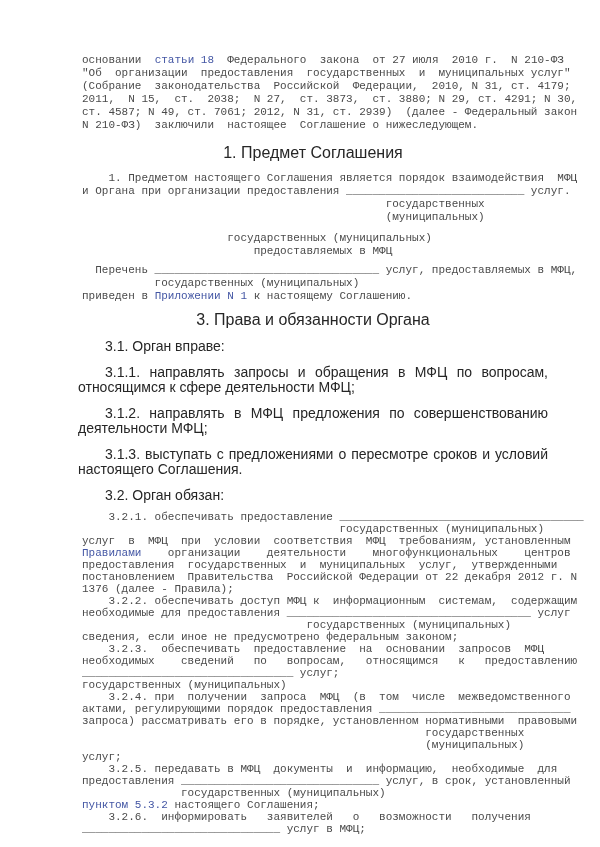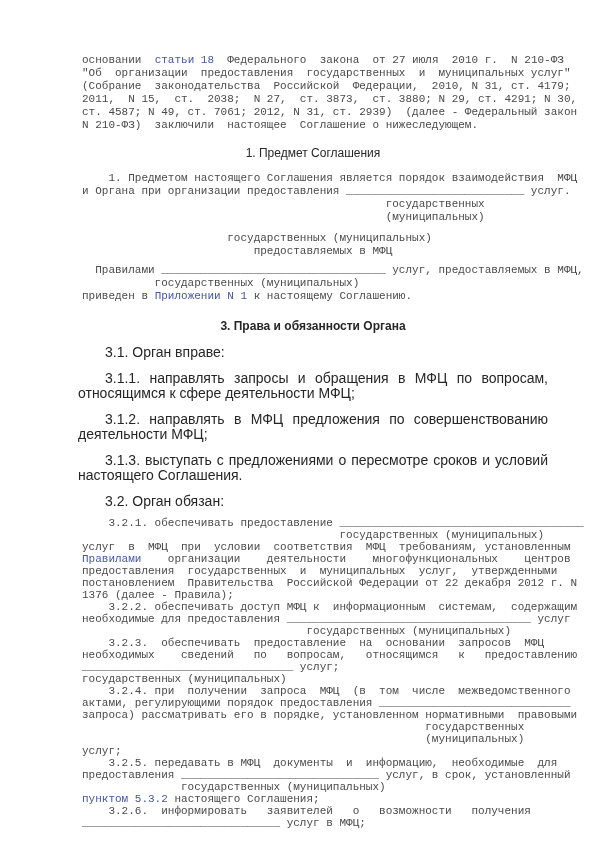--- a/index.html
+++ b/index.html
@@ -21,28 +21,28 @@
   }
   .mono .line {
     white-space:pre;
     line-height:13px;
     height:13px;
   }
   .mono.tight .line { line-height:12px; height:12px; }
   .u-link { color:#4356a4; cursor:pointer; }
   h2.sec {
     font-family:"Liberation Sans","DejaVu Sans",sans-serif;
-    font-size:12px;
+    font-size:16px;
     font-weight:400;
     color:#262626;
     text-align:center;
     margin:14px 0 12px 0;
     line-height:14px;
   }
-  h2.sec3 { margin:16px 0 0 0;font-weight:bold; }
+  h2.sec3 { margin:10px 0 0 0; }
   p.sans {
     font-family:"Liberation Sans","DejaVu Sans",sans-serif;
     font-size:14px;
     color:#262626;
     text-align:justify;
     text-indent:27px;
     line-height:15px;
     margin:11px 0 0 0;
   }
   p.first-sans { margin-top:12px; }
@@ -73,21 +73,21 @@
       <div class="line"><span>                                              государственных</span></div>
       <div class="line"><span>                                              (муниципальных)</span></div>
     </div>
 
   <div class="mono mb-title2">
       <div class="line"><span>                      государственных (муниципальных)</span></div>
       <div class="line"><span>                          предоставляемых в МФЦ</span></div>
     </div>
 
   <div class="mono mb-perechen">
-      <div class="line"><span>  Правилами __________________________________ услуг, предоставляемых в МФЦ,</span></div>
+      <div class="line"><span>  Перечень __________________________________ услуг, предоставляемых в МФЦ,</span></div>
       <div class="line"><span>           государственных (муниципальных)</span></div>
       <div class="line"><span>приведен в </span><span class="u-link">Приложении N 1</span><span> к настоящему Соглашению.</span></div>
     </div>
 
   <h2 class="sec sec3">3. Права и обязанности Органа</h2>
 
   <p class="sans first-sans">3.1. Орган вправе:</p>
   <p class="sans">3.1.1. направлять запросы и обращения в МФЦ по вопросам, относящимся к сфере деятельности МФЦ;</p>
   <p class="sans">3.1.2. направлять в МФЦ предложения по совершенствованию деятельности МФЦ;</p>
   <p class="sans">3.1.3. выступать с предложениями о пересмотре сроков и условий настоящего Соглашения.</p>
@@ -97,20 +97,21 @@
       <div class="line"><span>    3.2.1. обеспечивать предоставление _____________________________________</span></div>
       <div class="line"><span>                                       государственных (муниципальных)</span></div>
       <div class="line"><span>услуг  в  МФЦ  при  условии  соответствия  МФЦ  требованиям, установленным</span></div>
       <div class="line"><span class="u-link">Правилами</span><span>    организации    деятельности    многофункциональных    центров</span></div>
       <div class="line"><span>предоставления  государственных  и  муниципальных  услуг,  утвержденными</span></div>
       <div class="line"><span>постановлением  Правительства  Российской Федерации от 22 декабря 2012 г. N</span></div>
       <div class="line"><span>1376 (далее - Правила);</span></div>
       <div class="line"><span>    3.2.2. обеспечивать доступ МФЦ к  информационным  системам,  содержащим</span></div>
       <div class="line"><span>необходимые для предоставления _____________________________________ услуг</span></div>
       <div class="line"><span>                                  государственных (муниципальных)</span></div>
+      <div class="line"><span>сведения, если иное не предусмотрено федеральным законом;</span></div>
       <div class="line"><span>    3.2.3.  обеспечивать  предоставление  на  основании  запросов  МФЦ</span></div>
       <div class="line"><span>необходимых    сведений   по   вопросам,   относящимся   к   предоставлению</span></div>
       <div class="line"><span>________________________________ услуг;</span></div>
       <div class="line"><span>государственных (муниципальных)</span></div>
       <div class="line"><span>    3.2.4. при  получении  запроса  МФЦ  (в  том  числе  межведомственного</span></div>
       <div class="line"><span>актами, регулирующими порядок предоставления _____________________________</span></div>
       <div class="line"><span>запроса) рассматривать его в порядке, установленном нормативными  правовыми</span></div>
       <div class="line"><span>                                                    государственных</span></div>
       <div class="line"><span>                                                    (муниципальных)</span></div>
       <div class="line"><span>услуг;</span></div>

